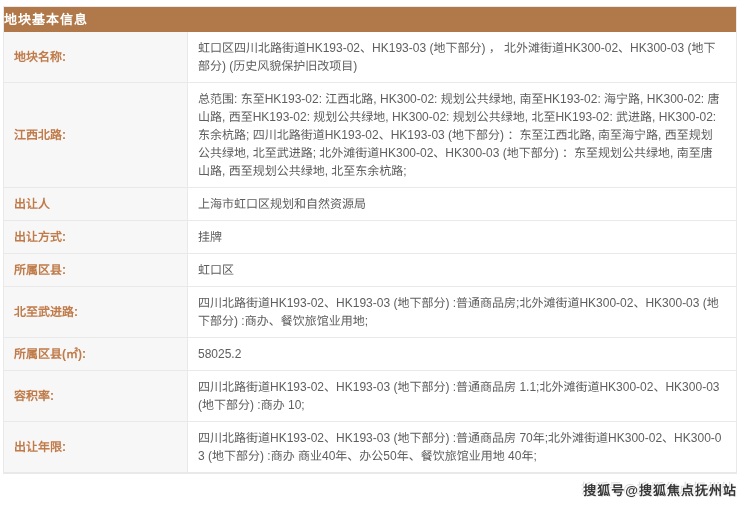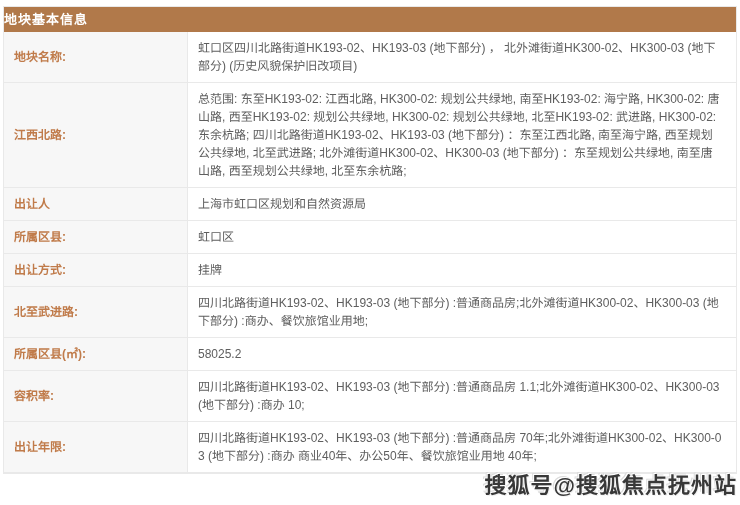--- a/index.html
+++ b/index.html
@@ -36,21 +36,21 @@
   }
   .cell-value{
     flex:1;box-sizing:border-box;
     color:#5e5e5e;
     padding:7px 12px 7px 10px;
     line-height:18px;
     word-break:break-all;
   }
   .watermark{
     position:absolute;right:3px;bottom:6px;
-    font-size:22px;font-weight:bold;letter-spacing:1px;
+    font-size:13px;font-weight:bold;letter-spacing:1px;
     color:#383838;
     text-shadow:-1px -1px 0 #ffffff,-2px -2px 0 #dcdcdc,1px 1px 0 #f2f2f2;
     white-space:nowrap;
   }
 </style>
 </head>
 <body>
 
 <div class="tbl">
   <div class="hdr">地块基本信息</div>
@@ -64,27 +64,27 @@
     <div class="cell-label">江西北路:</div>
     <div class="cell-value">总范围: 东至HK193-02: 江西北路, HK300-02: 规划公共绿地, 南至HK193-02: 海宁路, HK300-02: 唐山路, 西至HK193-02: 规划公共绿地, HK300-02: 规划公共绿地, 北至HK193-02: 武进路, HK300-02: 东余杭路; 四川北路街道HK193-02、HK193-03 (地下部分) ：东至江西北路, 南至海宁路, 西至规划公共绿地, 北至武进路; 北外滩街道HK300-02、HK300-03 (地下部分) ：东至规划公共绿地, 南至唐山路, 西至规划公共绿地, 北至东余杭路;</div>
   </div>
 
   <div class="row">
     <div class="cell-label">出让人</div>
     <div class="cell-value">上海市虹口区规划和自然资源局</div>
   </div>
 
   <div class="row">
-    <div class="cell-label">所属区县:</div>
-    <div class="cell-value">虹口区</div>
+    <div class="cell-label">出让方式:</div>
+    <div class="cell-value">挂牌</div>
   </div>
 
   <div class="row">
-    <div class="cell-label">出让方式:</div>
-    <div class="cell-value">挂牌</div>
+    <div class="cell-label">所属区县:</div>
+    <div class="cell-value">虹口区</div>
   </div>
 
   <div class="row">
     <div class="cell-label">北至武进路:</div>
     <div class="cell-value">四川北路街道HK193-02、HK193-03 (地下部分) :普通商品房;北外滩街道HK300-02、HK300-03 (地下部分) :商办、餐饮旅馆业用地;</div>
   </div>
 
   <div class="row">
     <div class="cell-label">所属区县(㎡):</div>
     <div class="cell-value">58025.2</div>

